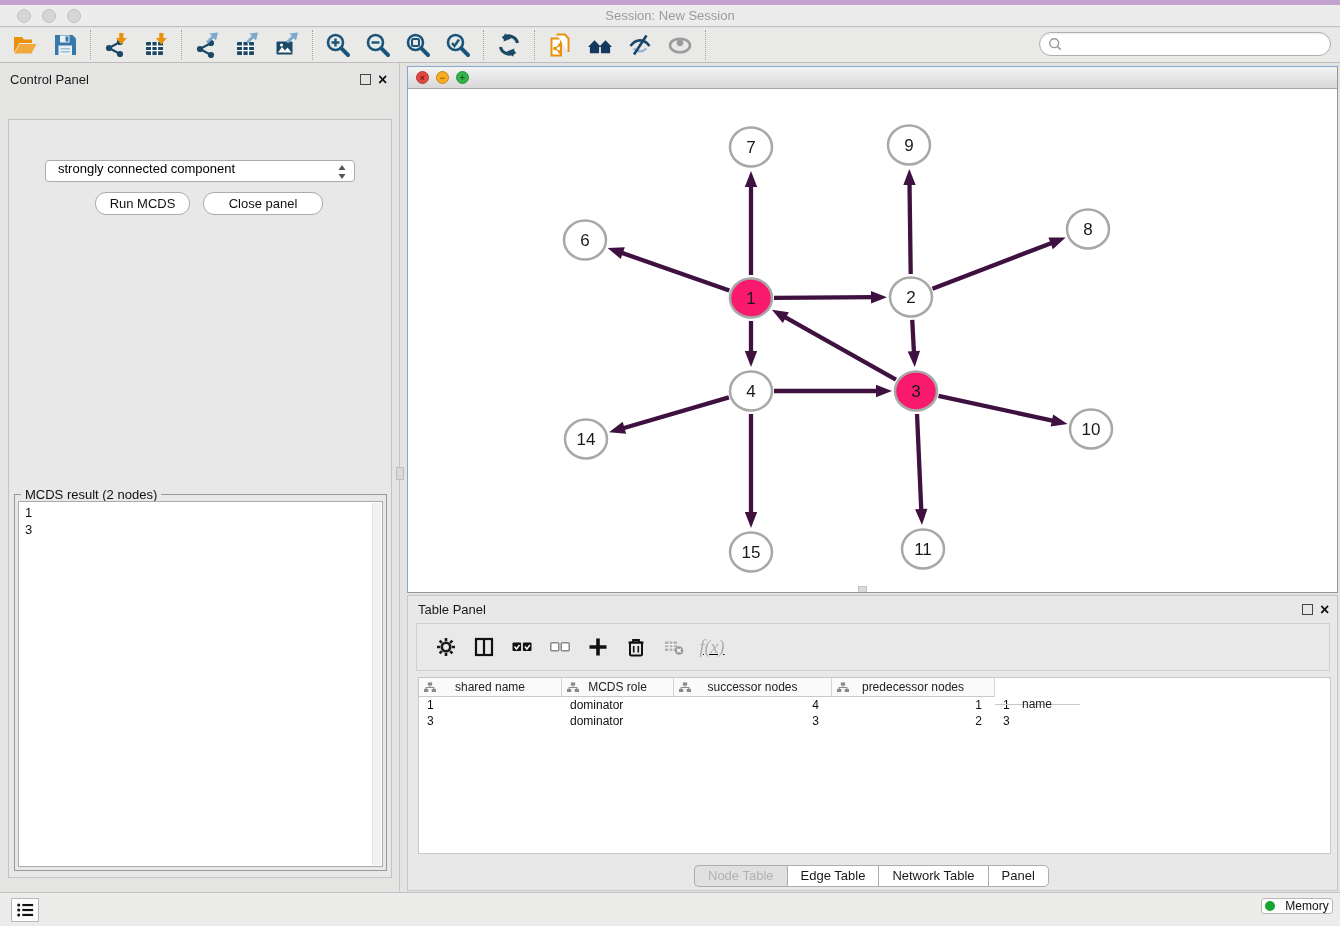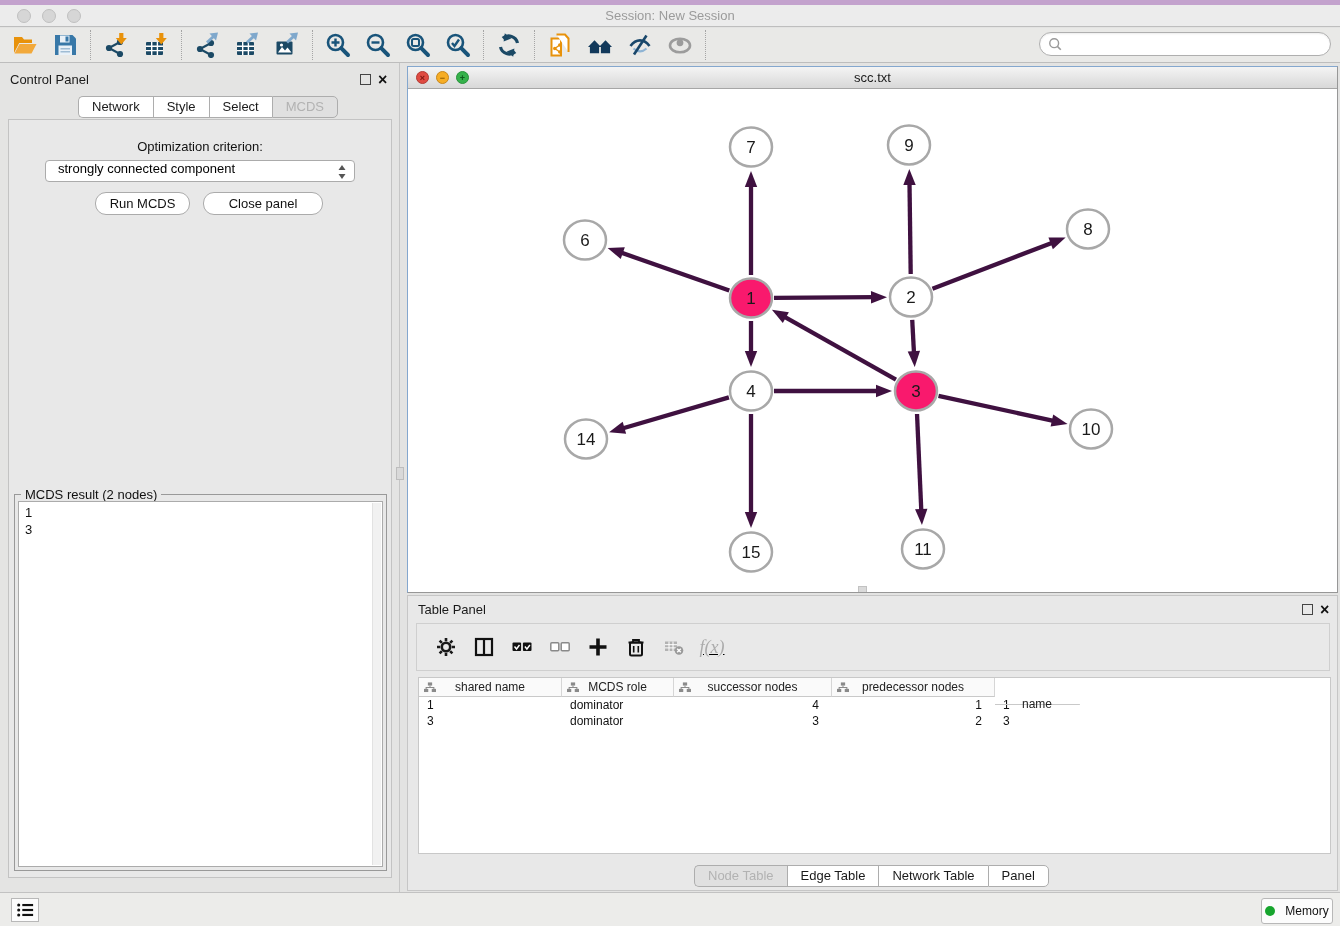--- a/index.html
+++ b/index.html
@@ -74,21 +74,21 @@
   .thead { display:flex; height:19px; }
   .th { position:relative; background:#FAFAFA; border-right:1px solid #D6D6D6; border-bottom:1px solid #C9C9C9; font-size:12px; color:#222; display:flex; align-items:center; justify-content:center; }
   .th svg { position:absolute; left:5px; top:4px; width:12px; height:11px; }
   .trow { display:flex; height:16px; font-size:12px; color:#111; }
   .td { padding:1px 8px 0 8px; overflow:hidden; white-space:nowrap; }
   .td.right { text-align:right; padding-right:13px; }
   .tp-tabs { left:286px; top:269px; }
   .status-bar { position:absolute; left:0; top:892px; width:1340px; height:34px; background:#ECECEA; border-top:1px solid #C2C2C2; }
   .sb-list-btn { position:absolute; left:11px; top:5px; width:28px; height:24px; background:#FCFCFC; border:1px solid #B8B8B8; display:flex; align-items:center; justify-content:center; }
   .sb-list-btn svg { width:18px; height:18px; }
-  .memory-btn { position:absolute; right:7px; top:5px; width:72px; height:26px; background:#FCFCFC; border:1px solid #B8B8B8; border-radius:3px; display:flex; align-items:center; justify-content:center; gap:10px; font-size:12px; color:#111; }
+  .memory-btn { position:absolute; right:7px; top:5px; width:72px; height:16px; background:#FCFCFC; border:1px solid #B8B8B8; border-radius:3px; display:flex; align-items:center; justify-content:center; gap:10px; font-size:12px; color:#111; }
   .memory-dot { width:10px; height:10px; border-radius:50%; background:#17A52E; }
 </style>
 </head>
 <body>
 
 <div class="app">
   <div class="top-strip"></div>
 
   <div class="titlebar">
     <div class="mac-lights">
@@ -254,28 +254,21 @@
           <line x1="10.6" y1="10.6" x2="14.5" y2="14.5" stroke="#9A9A9A" stroke-width="1.8"></line>
         </svg>
         <input placeholder="" style="">
       </div>
     </div>
 
   <div class="control-panel">
     <div class="cp-title">Control Panel</div>
     <span class="float-ic cp-float"></span>
     <span class="close-ic cp-close">×</span>
-    <div class="tabs cp-tabs" id="cp-tabs">
-        <div class="tab">Network</div>
-        <div class="tab">Style</div>
-        <div class="tab">Select</div>
-        <div class="tab active">MCDS</div>
-      </div>
     <div class="cp-body">
-      <div class="opt-label">Optimization criterion:</div>
       <div class="criterion">
         <span>strongly connected component</span>
         <span class="stepper">
           <svg viewBox="0 0 10 16" width="10" height="16">
               <path d="M5 1l3.5 5h-7z" fill="#555"></path>
               <path d="M5 15l3.5-5h-7z" fill="#555"></path>
             </svg>
         </span>
       </div>
       <div class="btn run-btn">Run MCDS</div>
@@ -295,21 +288,20 @@
 
   <div class="divider-grip"></div>
 
   <div class="network-window">
     <div class="nw-titlebar">
       <div class="traffic">
         <span class="tl tl-red">×</span>
         <span class="tl tl-yellow">−</span>
         <span class="tl tl-green">+</span>
       </div>
-      <div class="nw-title">scc.txt</div>
     </div>
     <div class="nw-canvas">
       <svg id="graph-svg" width="929" height="503" viewBox="0 0 929 503">
           <line x1="343" y1="186" x2="343" y2="94" stroke="#3F1140" stroke-width="4.3"></line>
           <polygon points="343,82 349.2,98 336.8,98" fill="#3F1140"></polygon>
           <line x1="321.28718253123094" y1="201.4135938964542" x2="210.98527951633417" y2="162.87437477076736" stroke="#3F1140" stroke-width="4.3"></line>
           <polygon points="199.65685301088945,158.91624984717825 216.8064528953368,158.34072938415065 212.7163904742947,170.04677010644352" fill="#3F1140"></polygon>
           <line x1="365.99955079441025" y1="208.85625280753493" x2="467.0007031044013" y2="208.22499560559748" stroke="#3F1140" stroke-width="4.3"></line>
           <polygon points="479.0004687362675,208.1499970703983 463.0395304702988,214.4498740271281 462.9620319839263,202.050116207533" fill="#3F1140"></polygon>
           <line x1="343" y1="232" x2="343" y2="266" stroke="#3F1140" stroke-width="4.3"></line>

